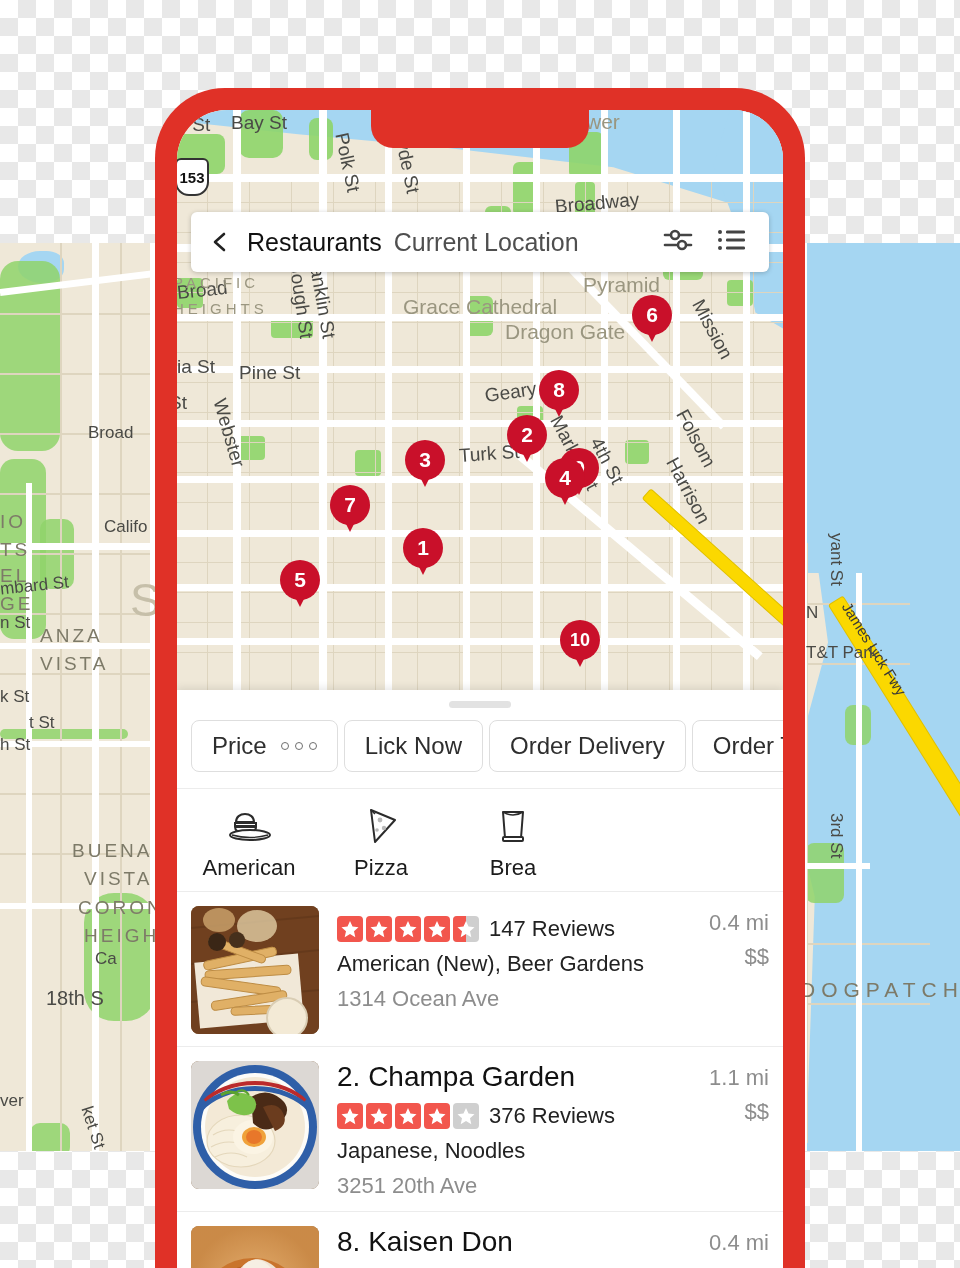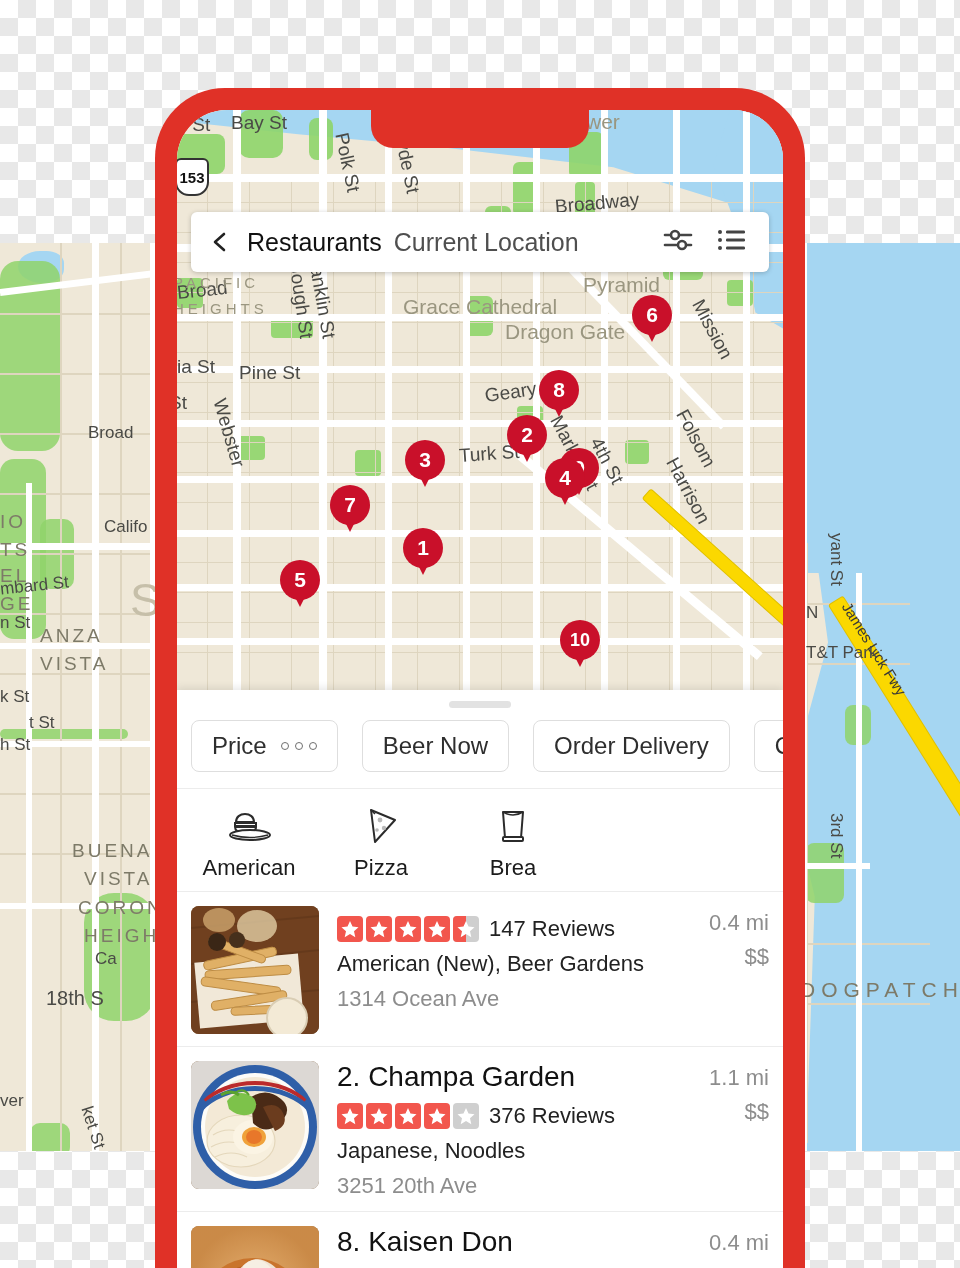--- a/index.html
+++ b/index.html
@@ -141,21 +141,21 @@
   .sheet {
     position:absolute; left:0; top:580px; width:606px; height:598px;
     background:#fff; z-index:40;
     box-shadow:0 -2px 8px rgba(0,0,0,.10);
   }
   .grabber {
     width:62px; height:7px; border-radius:4px; background:#e2e2e2;
     margin:11px auto 0;
   }
   .filters {
-    display:flex; gap:24px; padding:12px 14px 16px 14px;
+    display:flex; gap:6px; padding:12px 14px 16px 14px;
     overflow:hidden; border-bottom:1px solid #ececec;
   }
   .chip {
     border:1px solid #dedede; border-radius:8px;
     padding:11px 20px; font-size:24px; color:#2e2e2e;
     white-space:nowrap; display:flex; align-items:center; gap:14px;
     background:#fff; cursor:pointer; flex:0 0 auto;
   }
   .dots { display:flex; gap:6px; align-items:center; }
   .dots i {
@@ -486,21 +486,21 @@
       <div class="filters">
         <div class="chip">
           <span>Price</span>
           <span class="dots">
               <i></i>
               <i></i>
               <i></i>
             </span>
         </div>
         <div class="chip">
-          <span>Beer Now</span>
+          <span>Lick Now</span>
         </div>
         <div class="chip">
           <span>Order Delivery</span>
         </div>
         <div class="chip">
           <span>Order Ta</span>
         </div>
       </div>
 
       <div class="cats">

